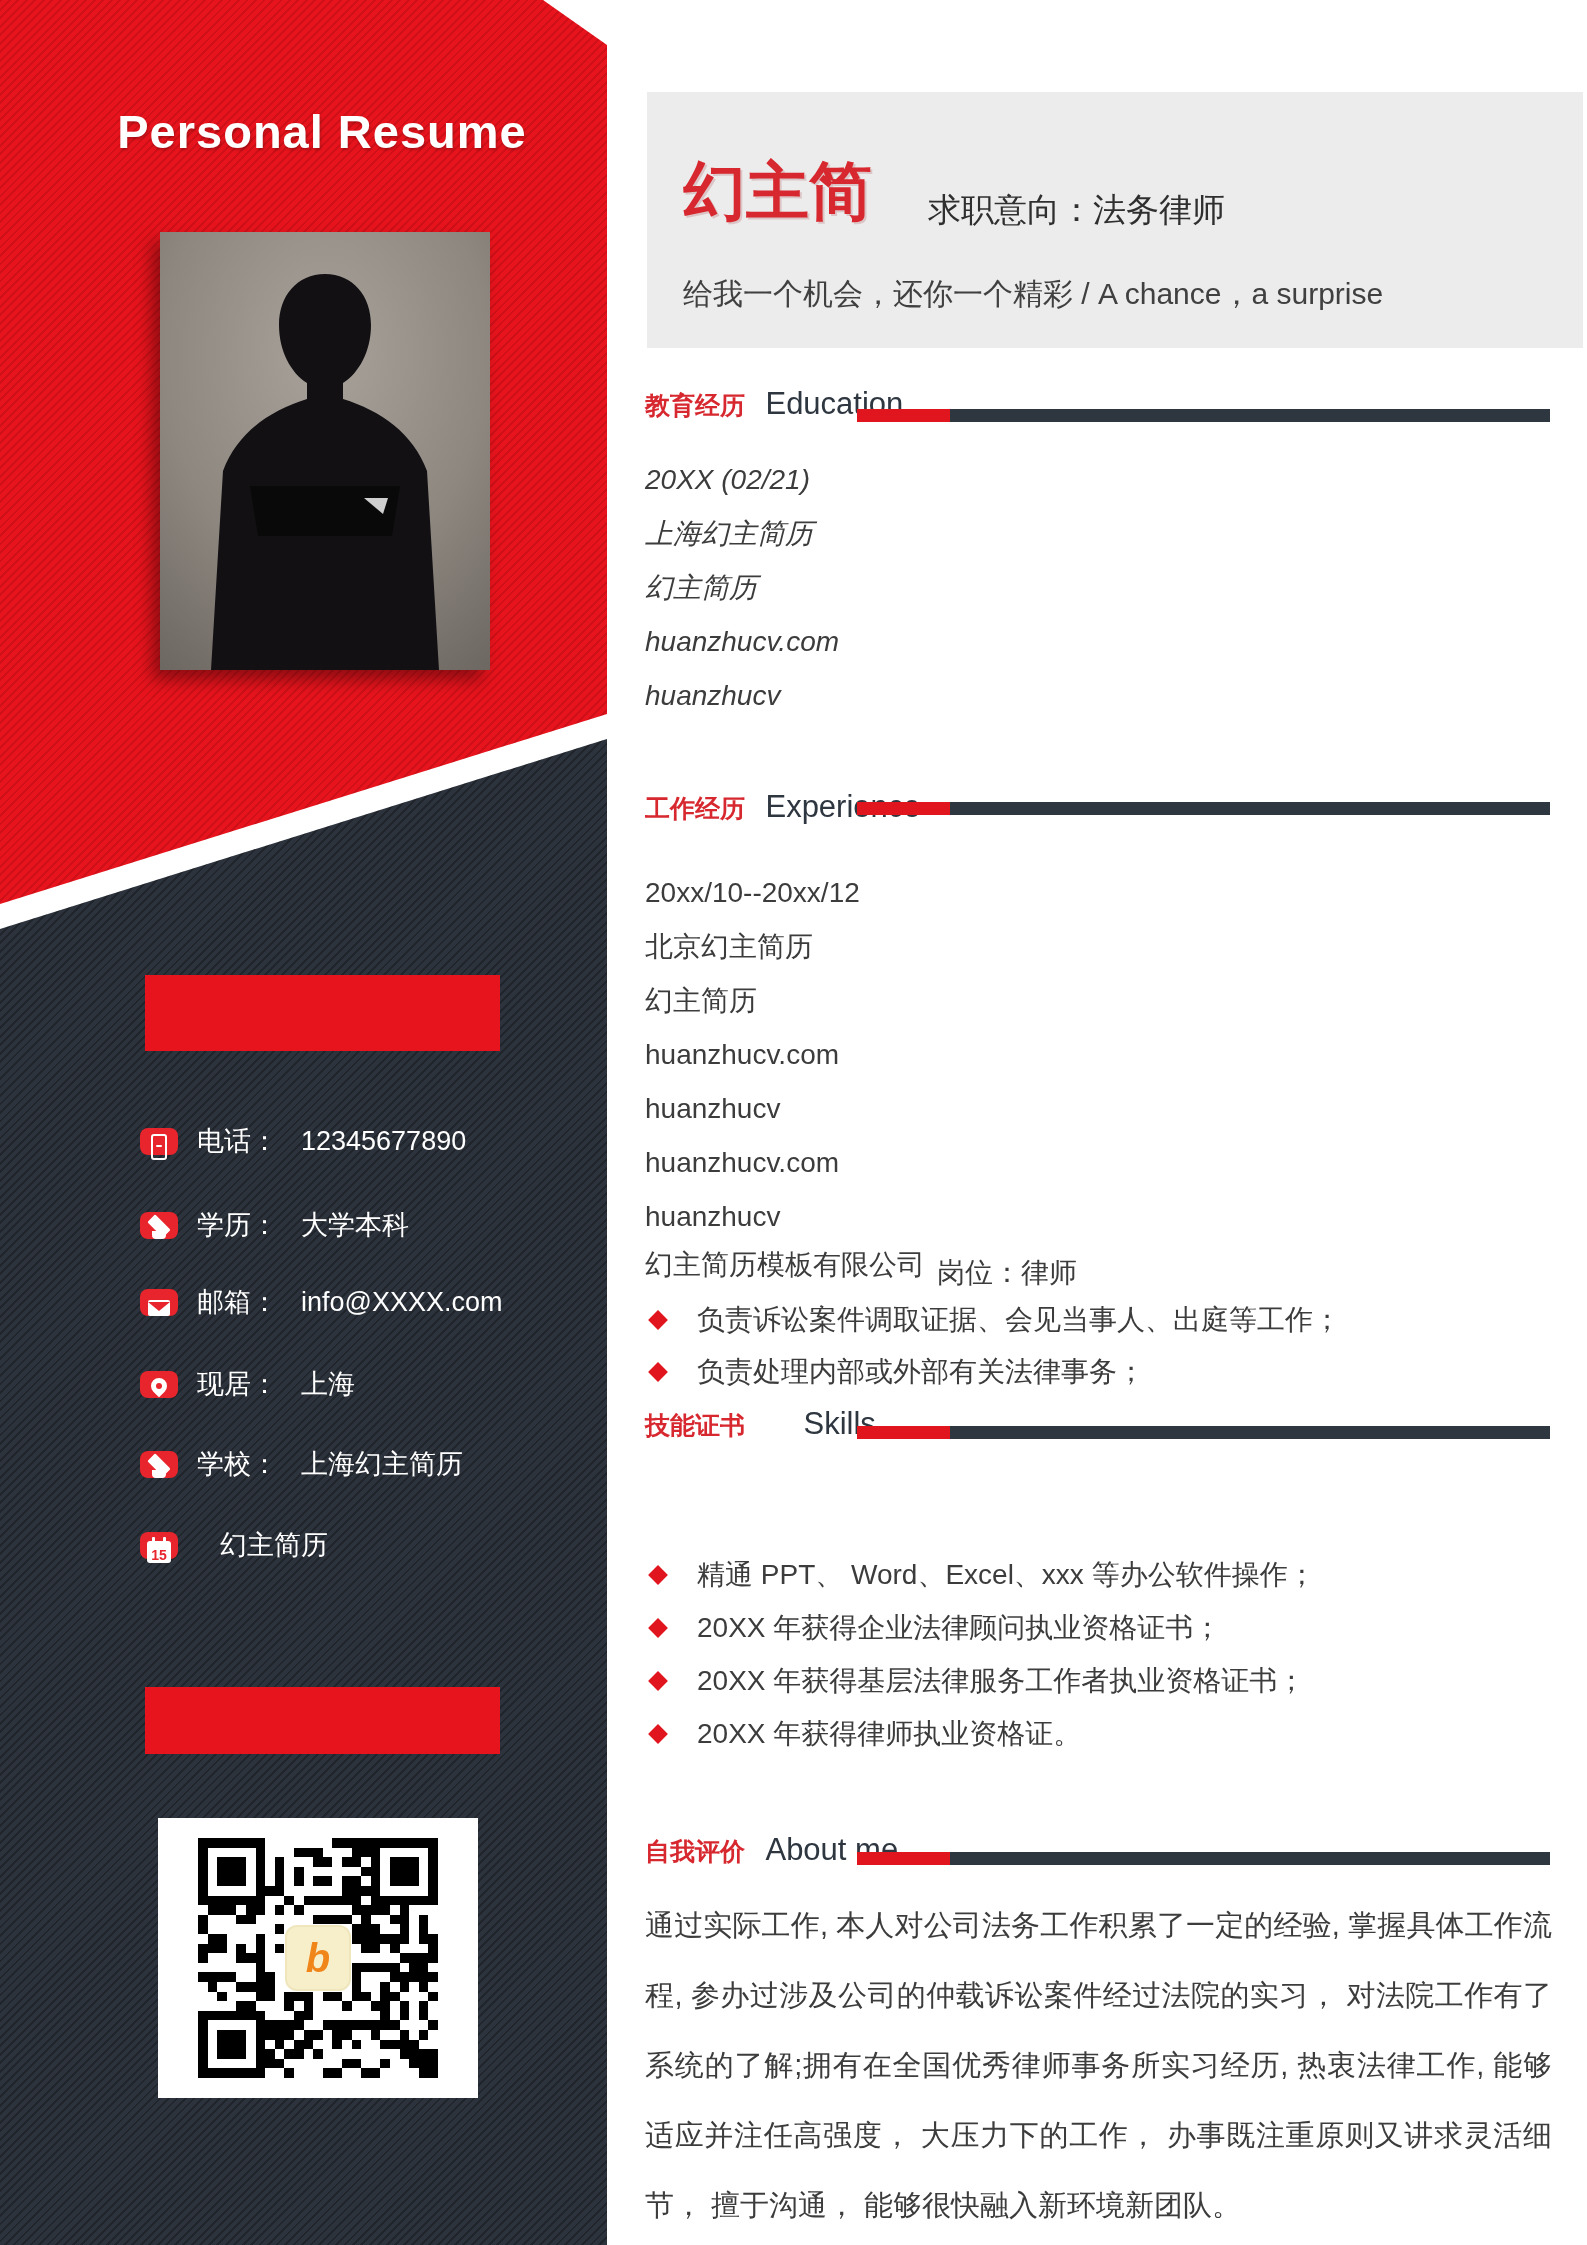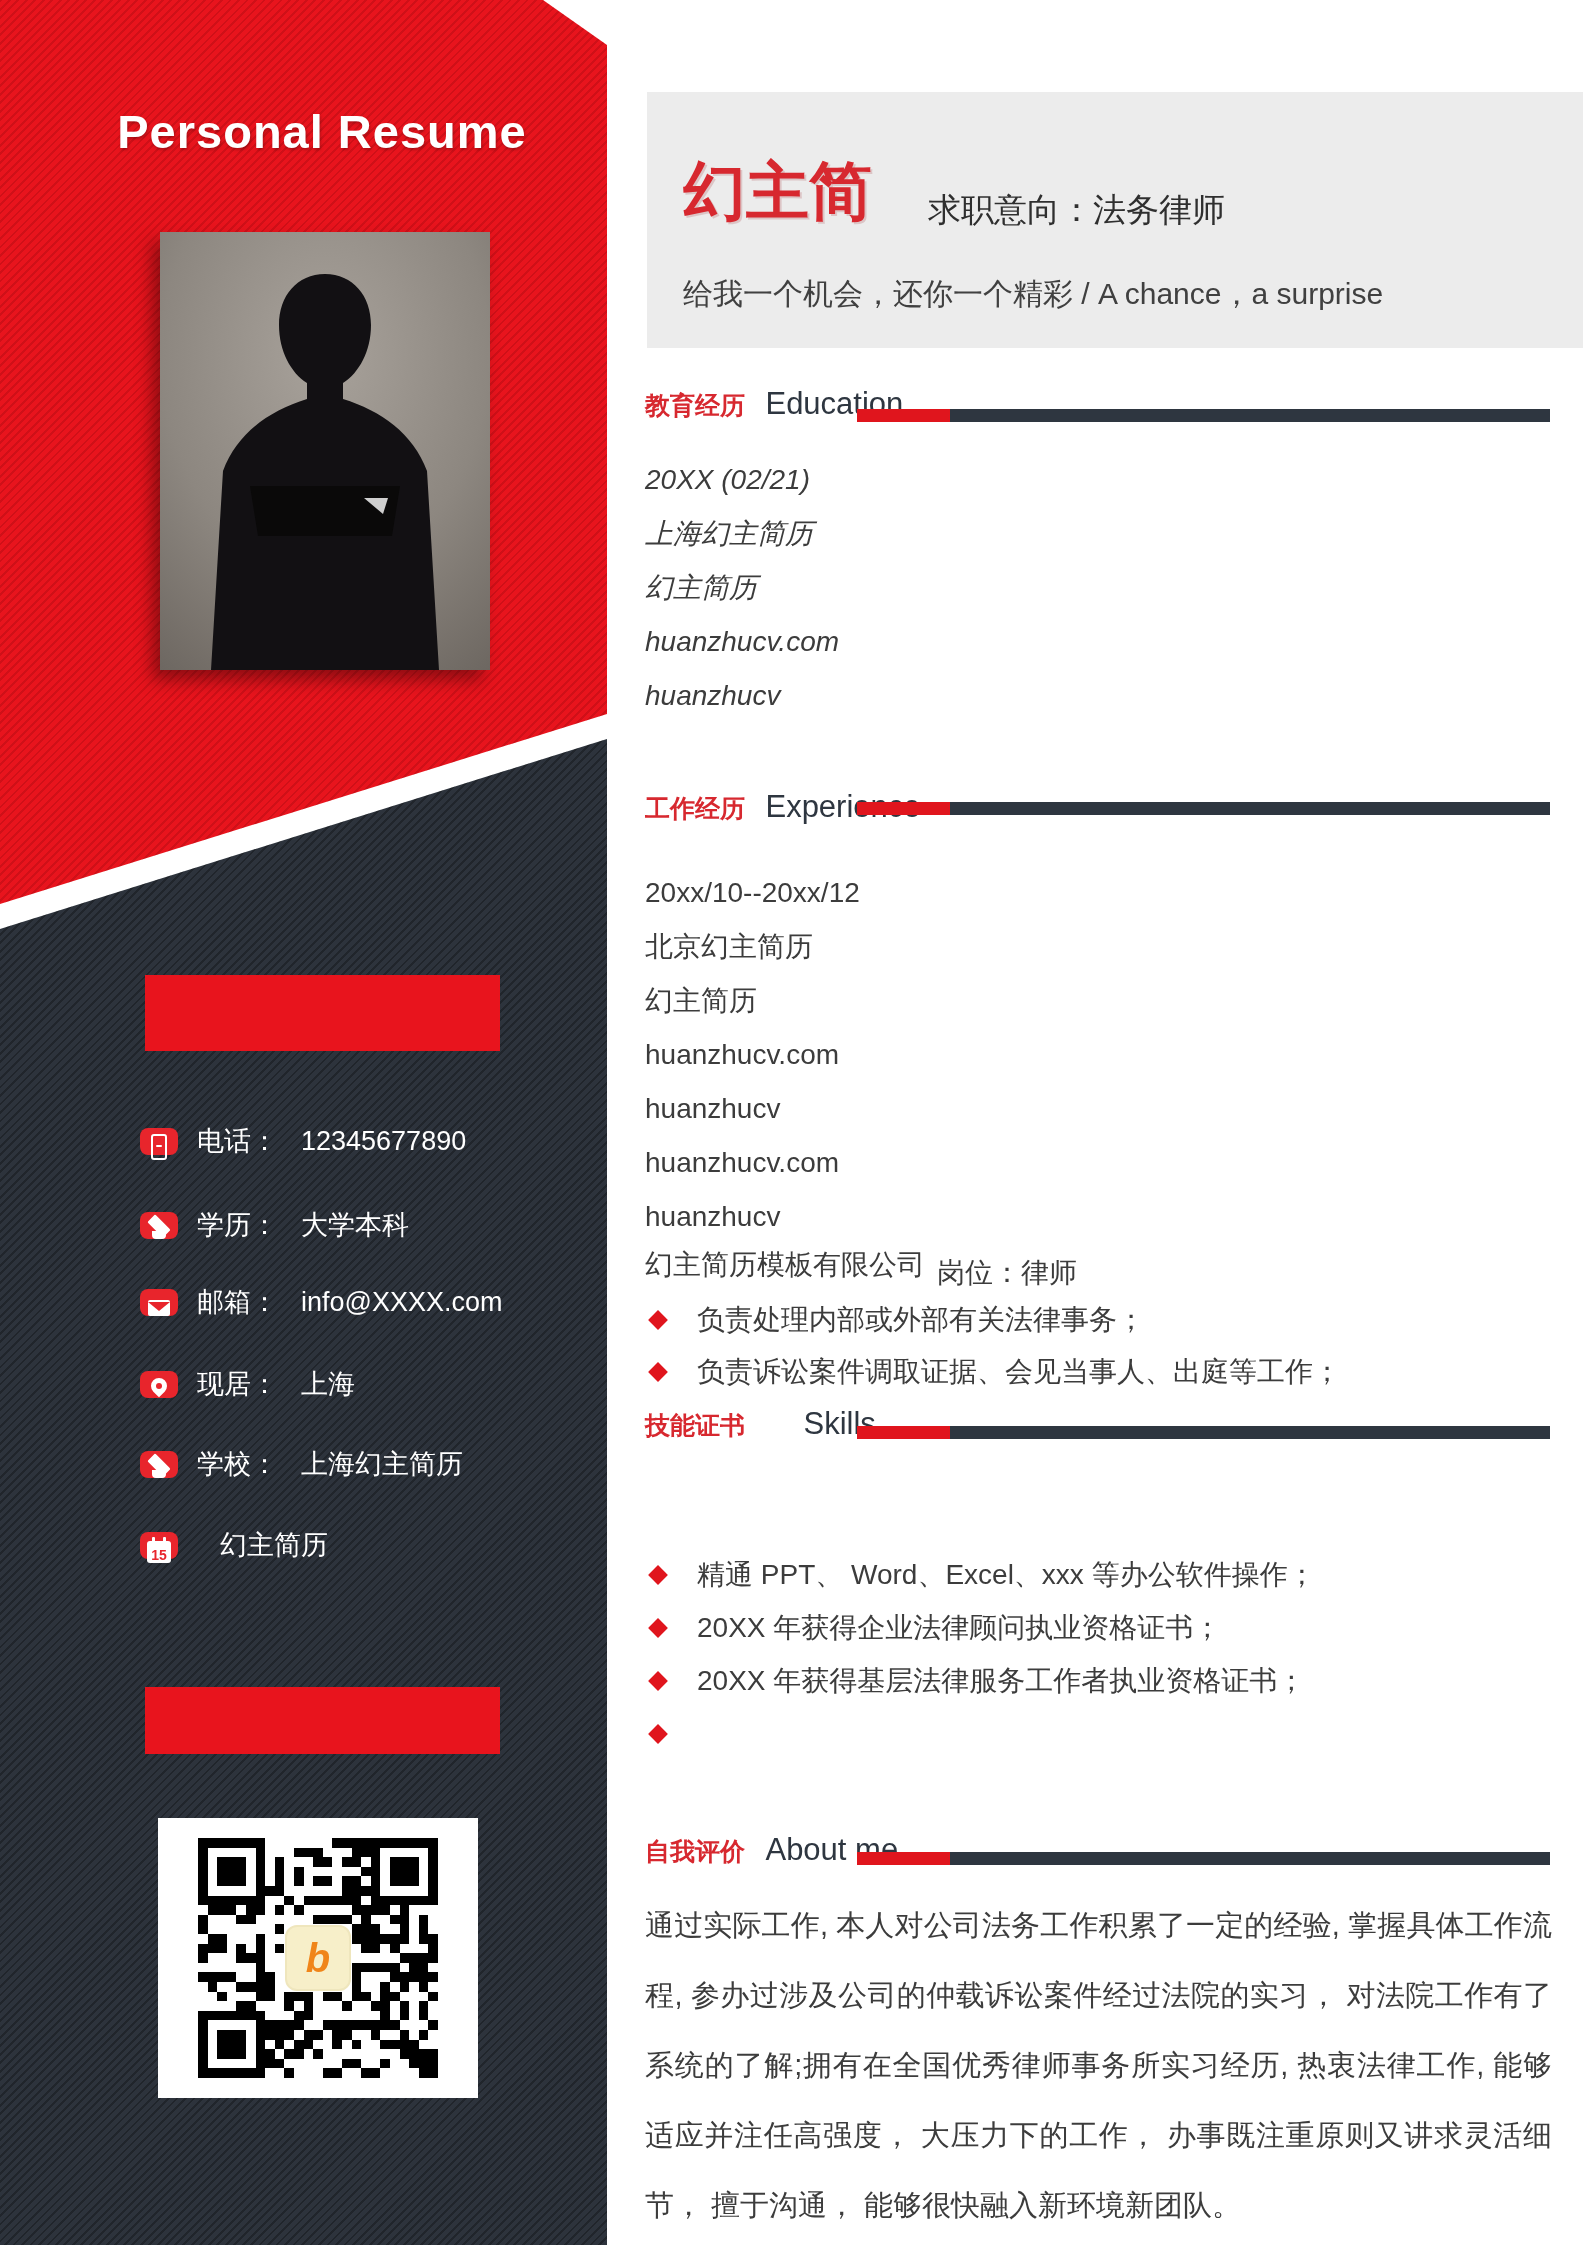--- a/index.html
+++ b/index.html
@@ -440,26 +440,26 @@
     <div class="tline">huanzhucv</div>
   </div>
 <div class="abs company-row">
   <span>幻主简历模板有限公司</span>
   <span class="position"><span>岗位：</span><span>律师</span></span>
 </div>
 <div class="abs bullets exp" style="top:1294px;">
 
     <div class="bullet-row">
       <span class="diamond"></span>
+      <span>负责诉讼案件调取证据、会见当事人、出庭等工作；</span>
+    </div>
+
+    <div class="bullet-row">
+      <span class="diamond"></span>
       <span>负责处理内部或外部有关法律事务；</span>
-    </div>
-
-    <div class="bullet-row">
-      <span class="diamond"></span>
-      <span>负责诉讼案件调取证据、会见当事人、出庭等工作；</span>
     </div>
   </div>
 
 <div class="abs sec" style="top:1406px;">
   <span class="sec-zh">技能证书</span>
   <span class="sec-en wide-gap">Skills</span>
   <span class="rule" style="top:20px;"></span>
 </div>
 <div class="abs bullets skills" style="top:1548px;">
 
@@ -473,20 +473,21 @@
       <span>20XX 年获得企业法律顾问执业资格证书；</span>
     </div>
 
     <div class="bullet-row">
       <span class="diamond"></span>
       <span>20XX 年获得基层法律服务工作者执业资格证书；</span>
     </div>
 
     <div class="bullet-row">
       <span class="diamond"></span>
+      <span>20XX 年获得律师执业资格证。</span>
     </div>
   </div>
 
 <div class="abs sec" style="top:1832px;">
   <span class="sec-zh">自我评价</span>
   <span class="sec-en">About me</span>
   <span class="rule" style="top:20px;"></span>
 </div>
 <div class="abs about-text">通过实际工作, 本人对公司法务工作积累了一定的经验, 掌握具体工作流程, 参办过涉及公司的仲载诉讼案件经过法院的实习， 对法院工作有了系统的了解;拥有在全国优秀律师事务所实习经历, 热衷法律工作, 能够适应并注任高强度， 大压力下的工作， 办事既注重原则又讲求灵活细节， 擅于沟通， 能够很快融入新环境新团队。</div>
 

